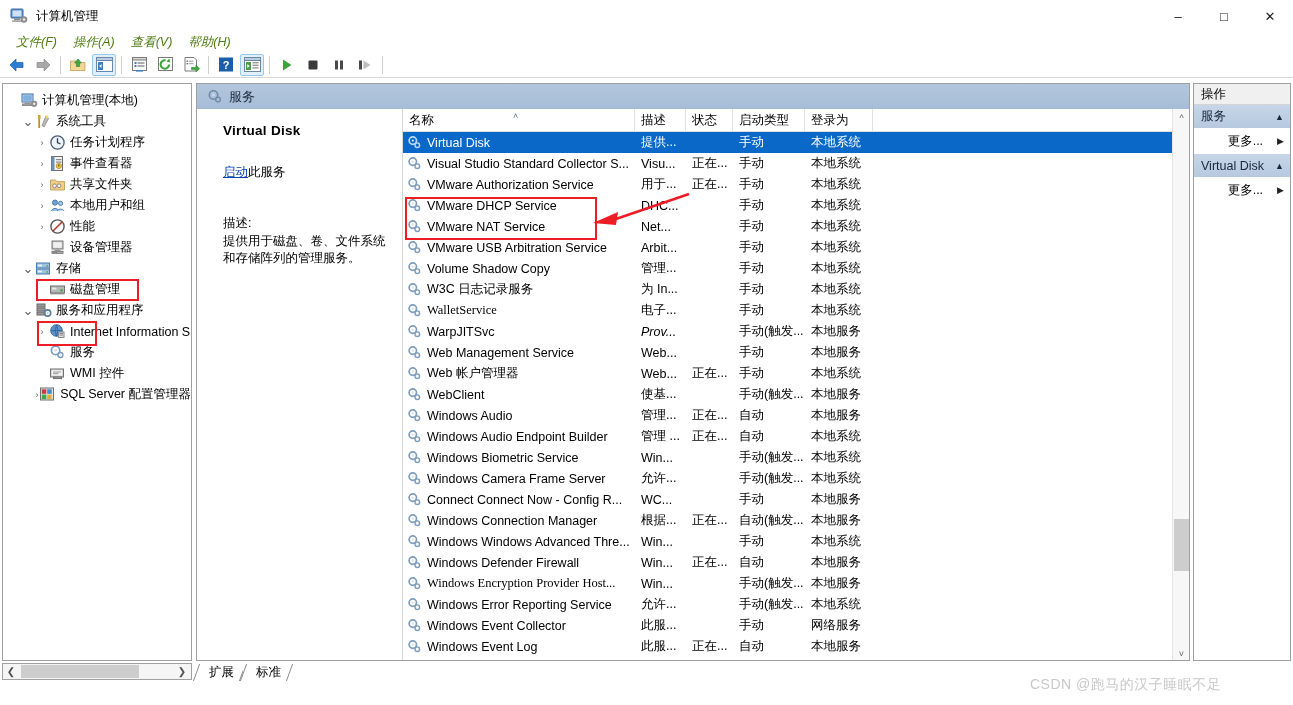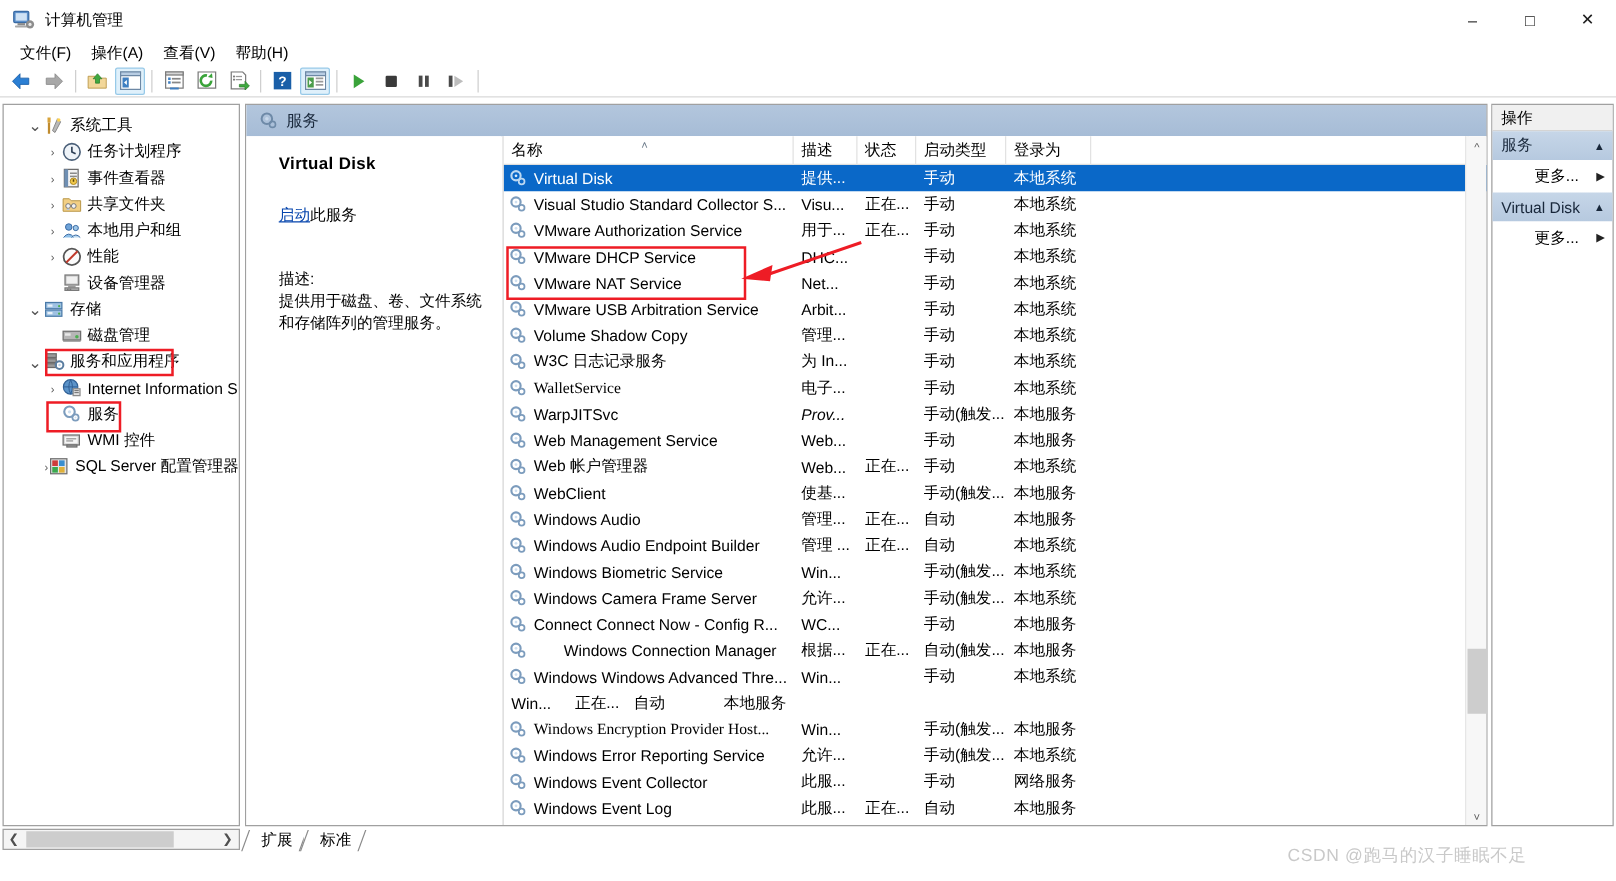--- a/index.html
+++ b/index.html
@@ -17,21 +17,21 @@
               background:#fff; display:flex; align-items:center; }
   .titlebar .appicon { margin-left:10px; width:18px; height:18px; position:relative; }
   .titlebar .title { margin-left:8px; font-size:12.5px; color:#000; }
   .wincontrols { position:absolute; right:0; top:0; height:32px; display:flex; }
   .wincontrols div { width:46px; height:32px; display:flex; align-items:center;
                      justify-content:center; font-size:13px; color:#202020; }
 
   
   .menubar { position:absolute; left:0; top:32px; width:1293px; height:20px;
              display:flex; align-items:center; background:#fff; padding-left:8px; }
-  .menubar span { padding:1px 8px; font-size:12.5px; color:#000000; }
+  .menubar span { padding:1px 8px; font-size:12.5px; color:#4d7c0f;font-style:italic; }
 
   
   .toolbar { position:absolute; left:0; top:52px; width:1293px; height:26px;
              background:#fff; display:flex; align-items:center; padding-left:4px;
              border-bottom:1px solid #d9d9d9; }
   .tbtn { width:24px; height:22px; display:flex; align-items:center;
           justify-content:center; margin:0 1px; position:relative; }
   .tbtn.sel { background:#dff0fb; border:1px solid #97c9e8; border-radius:2px; }
   .tsep { width:1px; height:18px; background:#cfcfcf; margin:0 4px; }
 
@@ -264,20 +264,32 @@
           <path d="M6.5 2.5 L13.5 7 L6.5 11.5 Z" fill="#bdbdbd"></path>
         </svg>
     </div>
     <div class="tsep"></div>
   </div>
 
   <div class="body">
 
     <div class="tree-pane">
       <div class="tree" id="tree-root">
+          <div class="tnode" style="padding-left: 0px;">
+            <span class="tw"></span>
+            <span class="ticon"><svg width="17" height="17" viewBox="0 0 17 17">
+                <rect x="1" y="2" width="11" height="8" fill="#cfe2f5" stroke="#3a6ba5"></rect>
+                <rect x="2.2" y="3.2" width="8.6" height="5.6" fill="#7fb0e0"></rect>
+                <rect x="3.5" y="10.6" width="6" height="1.4" fill="#9a9a9a"></rect>
+                <rect x="1.5" y="12" width="9" height="1.5" fill="#b0b0b0" stroke="#8a8a8a"></rect>
+                <circle cx="13.2" cy="11.8" r="3.1" fill="#8d8d8d"></circle>
+                <circle cx="13.2" cy="11.8" r="1.2" fill="#efefef"></circle>
+              </svg></span>
+            <span class="tlabel">计算机管理(本地)</span>
+          </div>
           <div class="tnode" style="padding-left: 14px;">
             <span class="tw" style="font-size: 13px; line-height: 10px;">⌄</span>
             <span class="ticon"><svg width="17" height="17" viewBox="0 0 17 17">
                 <path d="M3 2 L5.5 2 L5.5 6 L3 6 Z" fill="#d8a33a"></path>
                 <path d="M4.2 6 L4.2 15" fill="none" stroke="#c08b2e" stroke-width="1.8"></path>
                 <path d="M11 3 L13.5 5.5 L9 14 L7 12.5 Z" fill="#b9b9b9" stroke="#8a8a8a" stroke-width="0.8"></path>
                 <circle cx="12" cy="4" r="1.4" fill="#ffd24d"></circle>
               </svg></span>
             <span class="tlabel">系统工具</span>
           </div>
@@ -716,21 +728,21 @@
                     <circle cx="10.3" cy="10.2" r="2.3" fill="none" stroke="#7c9cbd" stroke-width="1.4"></circle>
                   </svg></span>
                 <span>Connect Connect Now - Config R...</span>
               </div>
               <div class="cell" style="width: 51px;">WC...</div>
               <div class="cell" style="width: 47px;"></div>
               <div class="cell" style="width: 72px;">手动</div>
               <div class="cell" style="width: 68px;">本地服务</div>
             </div>
             <div class="row">
-              <div class="cell name" style="width: 232px; gap: 24px;">
+              <div class="cell name" style="width: 232px;">
                 <span class="svcicon"><svg width="15" height="15" viewBox="0 0 15 15">
                     <circle cx="5.8" cy="5.6" r="3.7" fill="none" stroke="#7c9cbd" stroke-width="1.7"></circle>
                     <circle cx="5.8" cy="5.6" r="1.1" fill="#cfe0f0"></circle>
                     <circle cx="10.3" cy="10.2" r="2.3" fill="none" stroke="#7c9cbd" stroke-width="1.4"></circle>
                   </svg></span>
                 <span>Windows Connection Manager</span>
               </div>
               <div class="cell" style="width: 51px;">根据...</div>
               <div class="cell" style="width: 47px;">正在...</div>
               <div class="cell" style="width: 72px;">自动(触发...</div>
@@ -744,20 +756,28 @@
                     <circle cx="10.3" cy="10.2" r="2.3" fill="none" stroke="#7c9cbd" stroke-width="1.4"></circle>
                   </svg></span>
                 <span>Windows Windows Advanced Thre...</span>
               </div>
               <div class="cell" style="width: 51px;">Win...</div>
               <div class="cell" style="width: 47px;"></div>
               <div class="cell" style="width: 72px;">手动</div>
               <div class="cell" style="width: 68px;">本地系统</div>
             </div>
             <div class="row">
+              <div class="cell name" style="width: 232px;">
+                <span class="svcicon"><svg width="15" height="15" viewBox="0 0 15 15">
+                    <circle cx="5.8" cy="5.6" r="3.7" fill="none" stroke="#7c9cbd" stroke-width="1.7"></circle>
+                    <circle cx="5.8" cy="5.6" r="1.1" fill="#cfe0f0"></circle>
+                    <circle cx="10.3" cy="10.2" r="2.3" fill="none" stroke="#7c9cbd" stroke-width="1.4"></circle>
+                  </svg></span>
+                <span>Windows Defender Firewall</span>
+              </div>
               <div class="cell" style="width: 51px;">Win...</div>
               <div class="cell" style="width: 47px;">正在...</div>
               <div class="cell" style="width: 72px;">自动</div>
               <div class="cell" style="width: 68px;">本地服务</div>
             </div>
             <div class="row">
               <div class="cell name" style="width: 232px; font-family: Liberation Serif, serif;">
                 <span class="svcicon"><svg width="15" height="15" viewBox="0 0 15 15">
                     <circle cx="5.8" cy="5.6" r="3.7" fill="none" stroke="#7c9cbd" stroke-width="1.7"></circle>
                     <circle cx="5.8" cy="5.6" r="1.1" fill="#cfe0f0"></circle>

